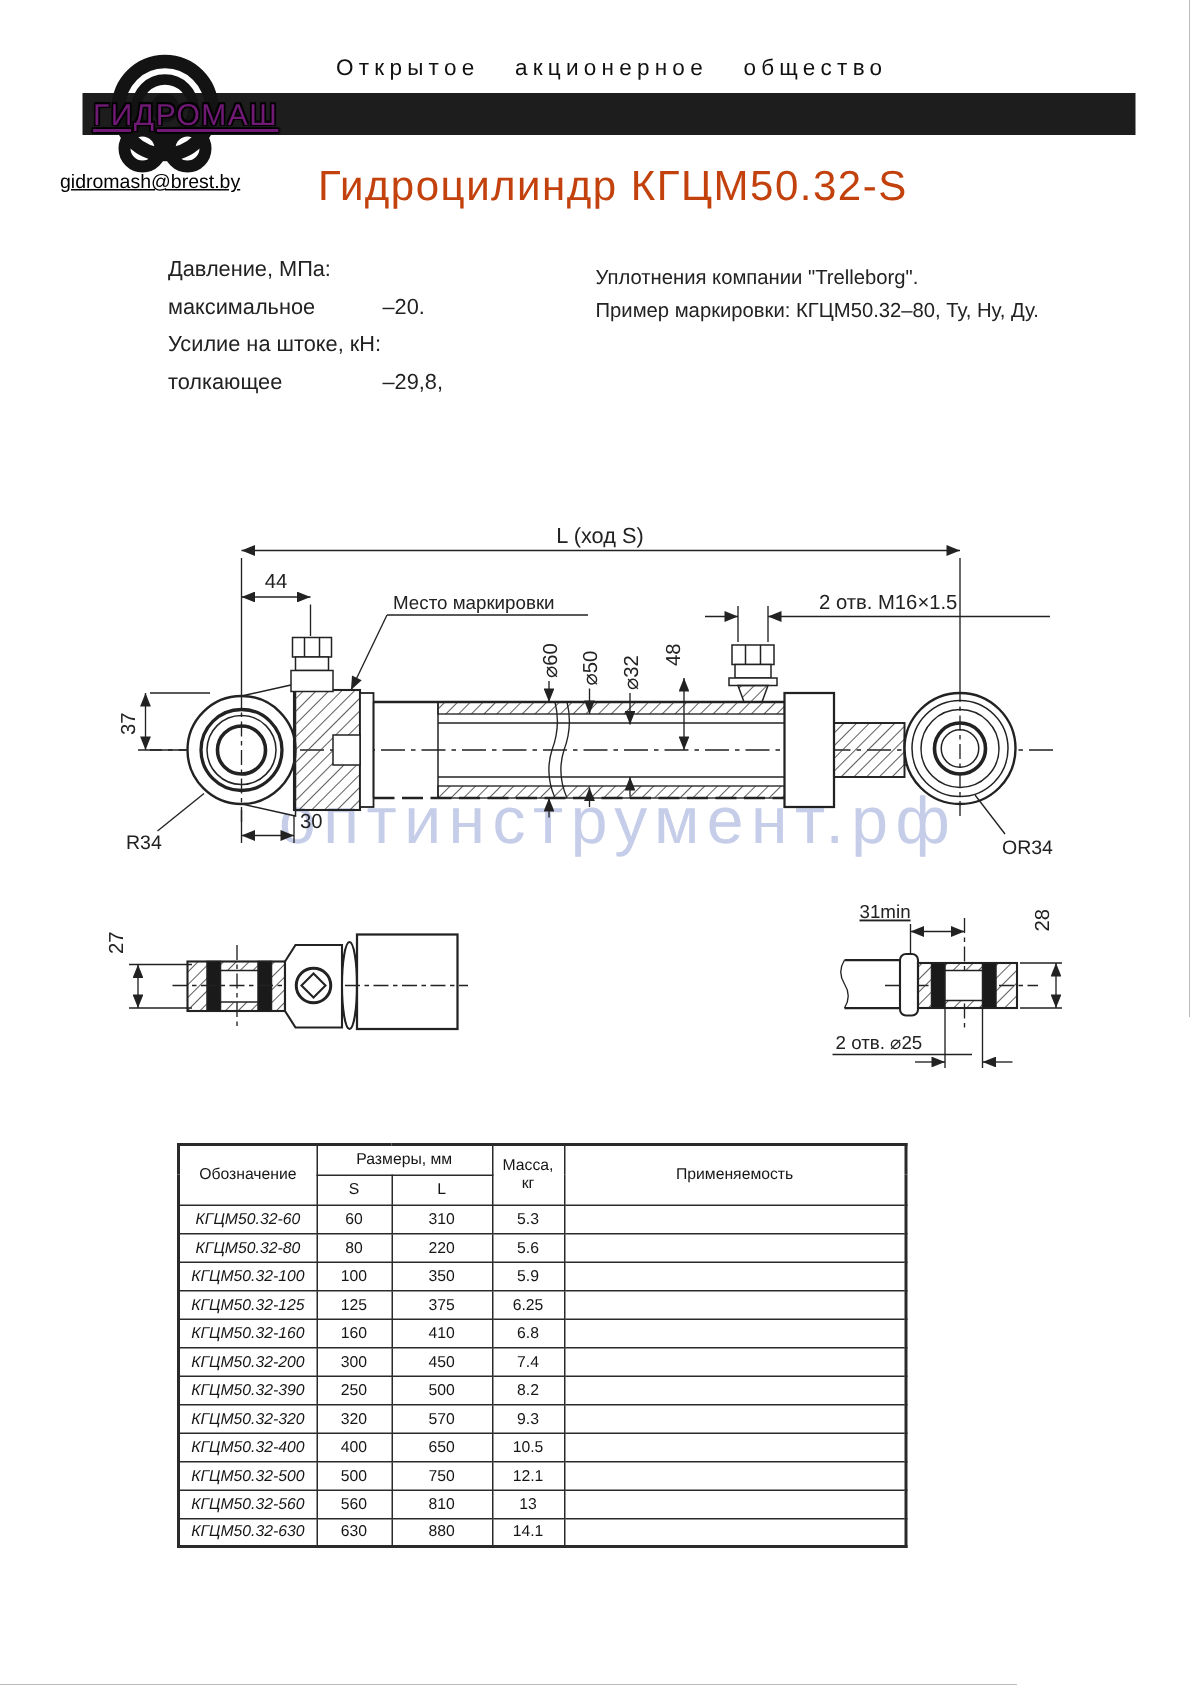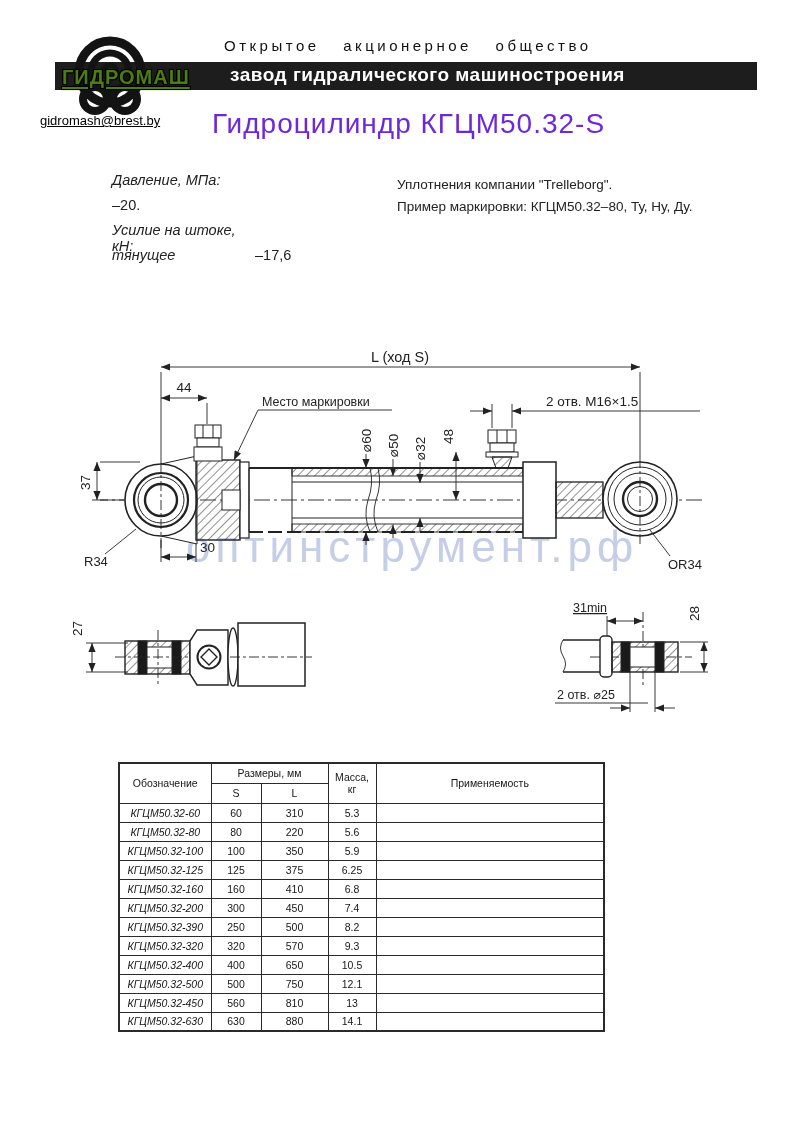--- a/index.html
+++ b/index.html
@@ -4,78 +4,78 @@
 <style>
   html,body{margin:0;padding:0;background:#888;}
   .page{position:relative;width:793px;height:1123px;background:#fff;margin:0 auto;
         font-family:"Liberation Sans","DejaVu Sans",sans-serif;color:#1a1a1a;overflow:hidden;}
   .abs{position:absolute;}
   
   .company-type{left:224px;top:37px;font-size:15px;letter-spacing:3.5px;word-spacing:16px;color:#111;white-space:nowrap;}
   .black-bar{left:55px;top:62px;width:702px;height:28px;background:#1d1d1d;z-index:1;}
   .bar-text{left:230px;top:64px;font-size:19px;font-weight:bold;color:#fff;letter-spacing:.5px;z-index:3;white-space:nowrap;}
   .logo-svg{left:38px;top:26px;z-index:2;}
-  .logo-text{left:62px;top:66px;z-index:4;font-size:20px;font-weight:bold;color:#4d7c0f;letter-spacing:1px;
+  .logo-text{left:62px;top:66px;z-index:4;font-size:20px;font-weight:normal;color:#701a75;letter-spacing:1px;
      text-decoration:underline;text-underline-offset:3px;
      text-shadow:1px 1px 0 #000,-1px -1px 0 #000,1px -1px 0 #000,-1px 1px 0 #000,0 0 2px #000;}
   .email{left:40px;top:113px;font-size:13px;color:#000000;text-decoration:underline;z-index:4;}
-  .doc-title{left:212px;top:108px;font-size:28px;font-weight:400;letter-spacing:1px;color:#6d28d9;white-space:nowrap;}
+  .doc-title{left:212px;top:108px;font-size:28px;font-weight:400;letter-spacing:1px;color:#c2410c;white-space:nowrap;}
   
   .specs{left:112px;top:172px;font-size:14.5px;color:#222;}
   .spec-row{height:25px;display:flex;}
-  .spec-label{width:143px;font-style:italic;}
+  .spec-label{width:143px;}
   .spec-value{}
   .notes{left:397px;top:174px;font-size:13.5px;color:#222;line-height:22px;white-space:nowrap;}
   
   .drawing{left:0;top:340px;}
   
   table.spec{position:absolute;left:118px;top:762px;border-collapse:collapse;table-layout:fixed;
      font-size:10.5px;color:#161616;}
   table.spec td,table.spec th{border:1px solid #2a2a2a;padding:0;font-weight:normal;text-align:center;vertical-align:middle;}
   table.spec{border:2px solid #2a2a2a;}
   td.des{text-align:left;padding-left:6px;font-style:italic;}
   tr.body-row{height:19px;}
   tr.hdr1{height:20px;} tr.hdr2{height:20px;}
 </style>
 </head>
 <body>
 
 <div class="page">
 
   <div class="abs company-type">Открытое    акционерное    общество</div>
   <div class="abs black-bar"></div>
-  <div class="abs bar-text">завод гидралического машиностроения</div>
 
   <svg class="abs logo-svg" width="150" height="92" viewBox="0 0 150 92">
     <circle cx="72" cy="46" r="31" fill="none" stroke="#131313" stroke-width="9"></circle>
     <circle cx="72" cy="46" r="19" fill="none" stroke="#131313" stroke-width="7"></circle>
     <circle cx="72" cy="46" r="7" fill="none" stroke="#131313" stroke-width="5"></circle>
     <circle cx="57" cy="73" r="12" fill="none" stroke="#131313" stroke-width="8"></circle>
     <circle cx="87" cy="73" r="12" fill="none" stroke="#131313" stroke-width="8"></circle>
   </svg>
   <div class="abs logo-text">ГИДРОМАШ</div>
   <a class="abs email" href="#">gidromash@brest.by</a>
 
   <div class="abs doc-title">Гидроцилиндр КГЦМ50.32-S</div>
 
   <div class="abs specs">
     <div class="spec-row">
         <span class="spec-label">Давление, МПа:</span>
         <span class="spec-value"></span>
       </div>
     <div class="spec-row">
+        <span class="spec-label">максимальное</span>
         <span class="spec-value">–20.</span>
       </div>
     <div class="spec-row">
         <span class="spec-label">Усилие на штоке, кН:</span>
         <span class="spec-value"></span>
       </div>
     <div class="spec-row">
-        <span class="spec-label">тянущее</span>
-        <span class="spec-value">–17,6</span>
+        <span class="spec-label">толкающее</span>
+        <span class="spec-value">–29,8,</span>
       </div>
   </div>
 
   <div class="abs notes">
     <div>Уплотнения компании "Trelleborg".</div>
     <div>Пример маркировки: КГЦМ50.32–80, Ту, Ну, Ду.</div>
   </div>
 
   <svg class="abs drawing" width="793" height="390" viewBox="0 0 793 390" stroke-linecap="butt">
     <defs>
@@ -361,21 +361,21 @@
           <td></td>
         </tr>
     <tr class="body-row">
           <td class="des">КГЦМ50.32-500</td>
           <td>500</td>
           <td>750</td>
           <td>12.1</td>
           <td></td>
         </tr>
     <tr class="body-row">
-          <td class="des">КГЦМ50.32-450</td>
+          <td class="des">КГЦМ50.32-560</td>
           <td>560</td>
           <td>810</td>
           <td>13</td>
           <td></td>
         </tr>
     <tr class="body-row">
           <td class="des">КГЦМ50.32-630</td>
           <td>630</td>
           <td>880</td>
           <td>14.1</td>

